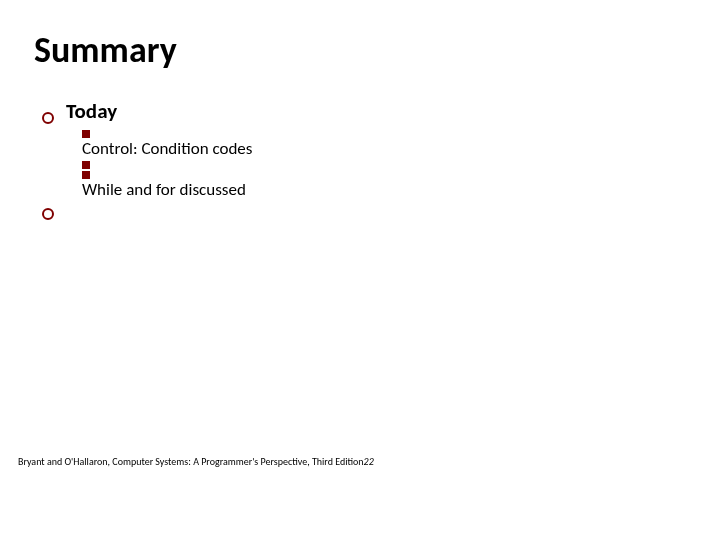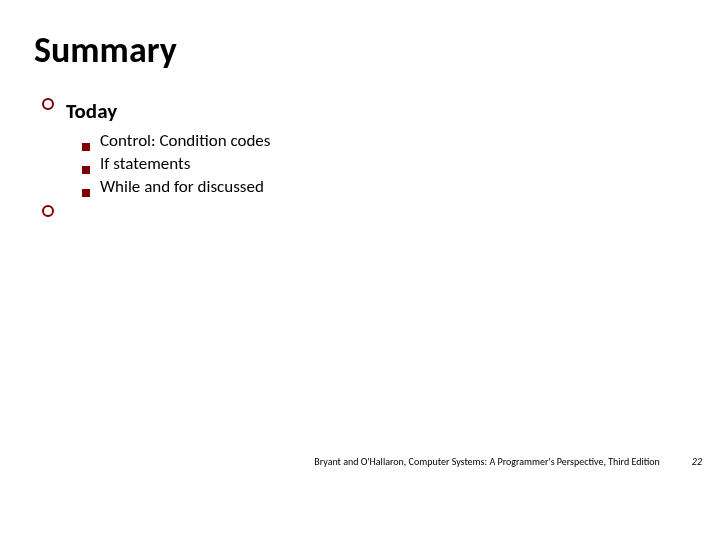--- a/index.html
+++ b/index.html
@@ -1,27 +1,27 @@
 <!DOCTYPE html>
 <html><head>
 <meta charset="utf-8">
 <style>
   * { margin: 0; padding: 0; box-sizing: border-box; }
   html, body { width: 720px; height: 540px; background: #fff; font-family: Calibri, Arial, sans-serif; color: #000; }
   .slide { position: relative; width: 720px; height: 480px; padding: 28px 34px 0 34px; }
   .title { font-size: 36px; font-weight: 700; margin-bottom: 26px; }
   .section { margin-left: 8px; margin-bottom: 8px; }
-  .section-head { display: flex; align-items: flex-start; margin-bottom: 6px; }
+  .section-head { display: flex; align-items: flex-end; margin-bottom: 6px; }
   .circle-bullet { width: 12px; height: 12px; border: 2px solid #7f0000; border-radius: 50%; display: inline-block; flex: 0 0 auto; margin-right: 12px; }
   .section-title { font-size: 21px; font-weight: 700; }
   .items { margin-left: 40px; }
-  .item { display: flex; align-items: flex-end; margin-bottom: 2px; }
+  .item { display: flex; align-items: flex-start; margin-bottom: 2px; flex-direction: column; }
   .square-bullet { width: 8px; height: 8px; background: #7f0000; display: inline-block; flex: 0 0 auto; margin-right: 10px; }
   .item-text { font-size: 17px; }
-  .footer { position: absolute; left: 0; right: 0; bottom: 12px; padding: 0 18px; font-size: 10px; display: flex; justify-content: flex-end; align-items: flex-end; gap: 32px; }
+  .footer { position: absolute; left: 0; right: 0; bottom: 12px; padding: 0 18px; font-size: 10px; display: flex; justify-content: flex-start; align-items: flex-end; }
   .footer-left { color: #000; }
   .footer-right { color: #000; font-style: italic; }
 </style>
 </head>
 <body>
 
 <div class="slide">
   <h1 class="title">Summary</h1>
 
   <div class="section">
@@ -29,21 +29,20 @@
       <span class="circle-bullet"></span>
       <span class="section-title">Today</span>
     </div>
     <div class="items">
       <div class="item">
         <span class="square-bullet"></span>
         <span class="item-text">Control: Condition codes</span>
       </div>
       <div class="item">
         <span class="square-bullet"></span>
-        <span class="item-text">If statements</span>
       </div>
       <div class="item">
         <span class="square-bullet"></span>
         <span class="item-text">While and for discussed</span>
       </div>
     </div>
   </div>
 
   <div class="section">
     <div class="section-head">

